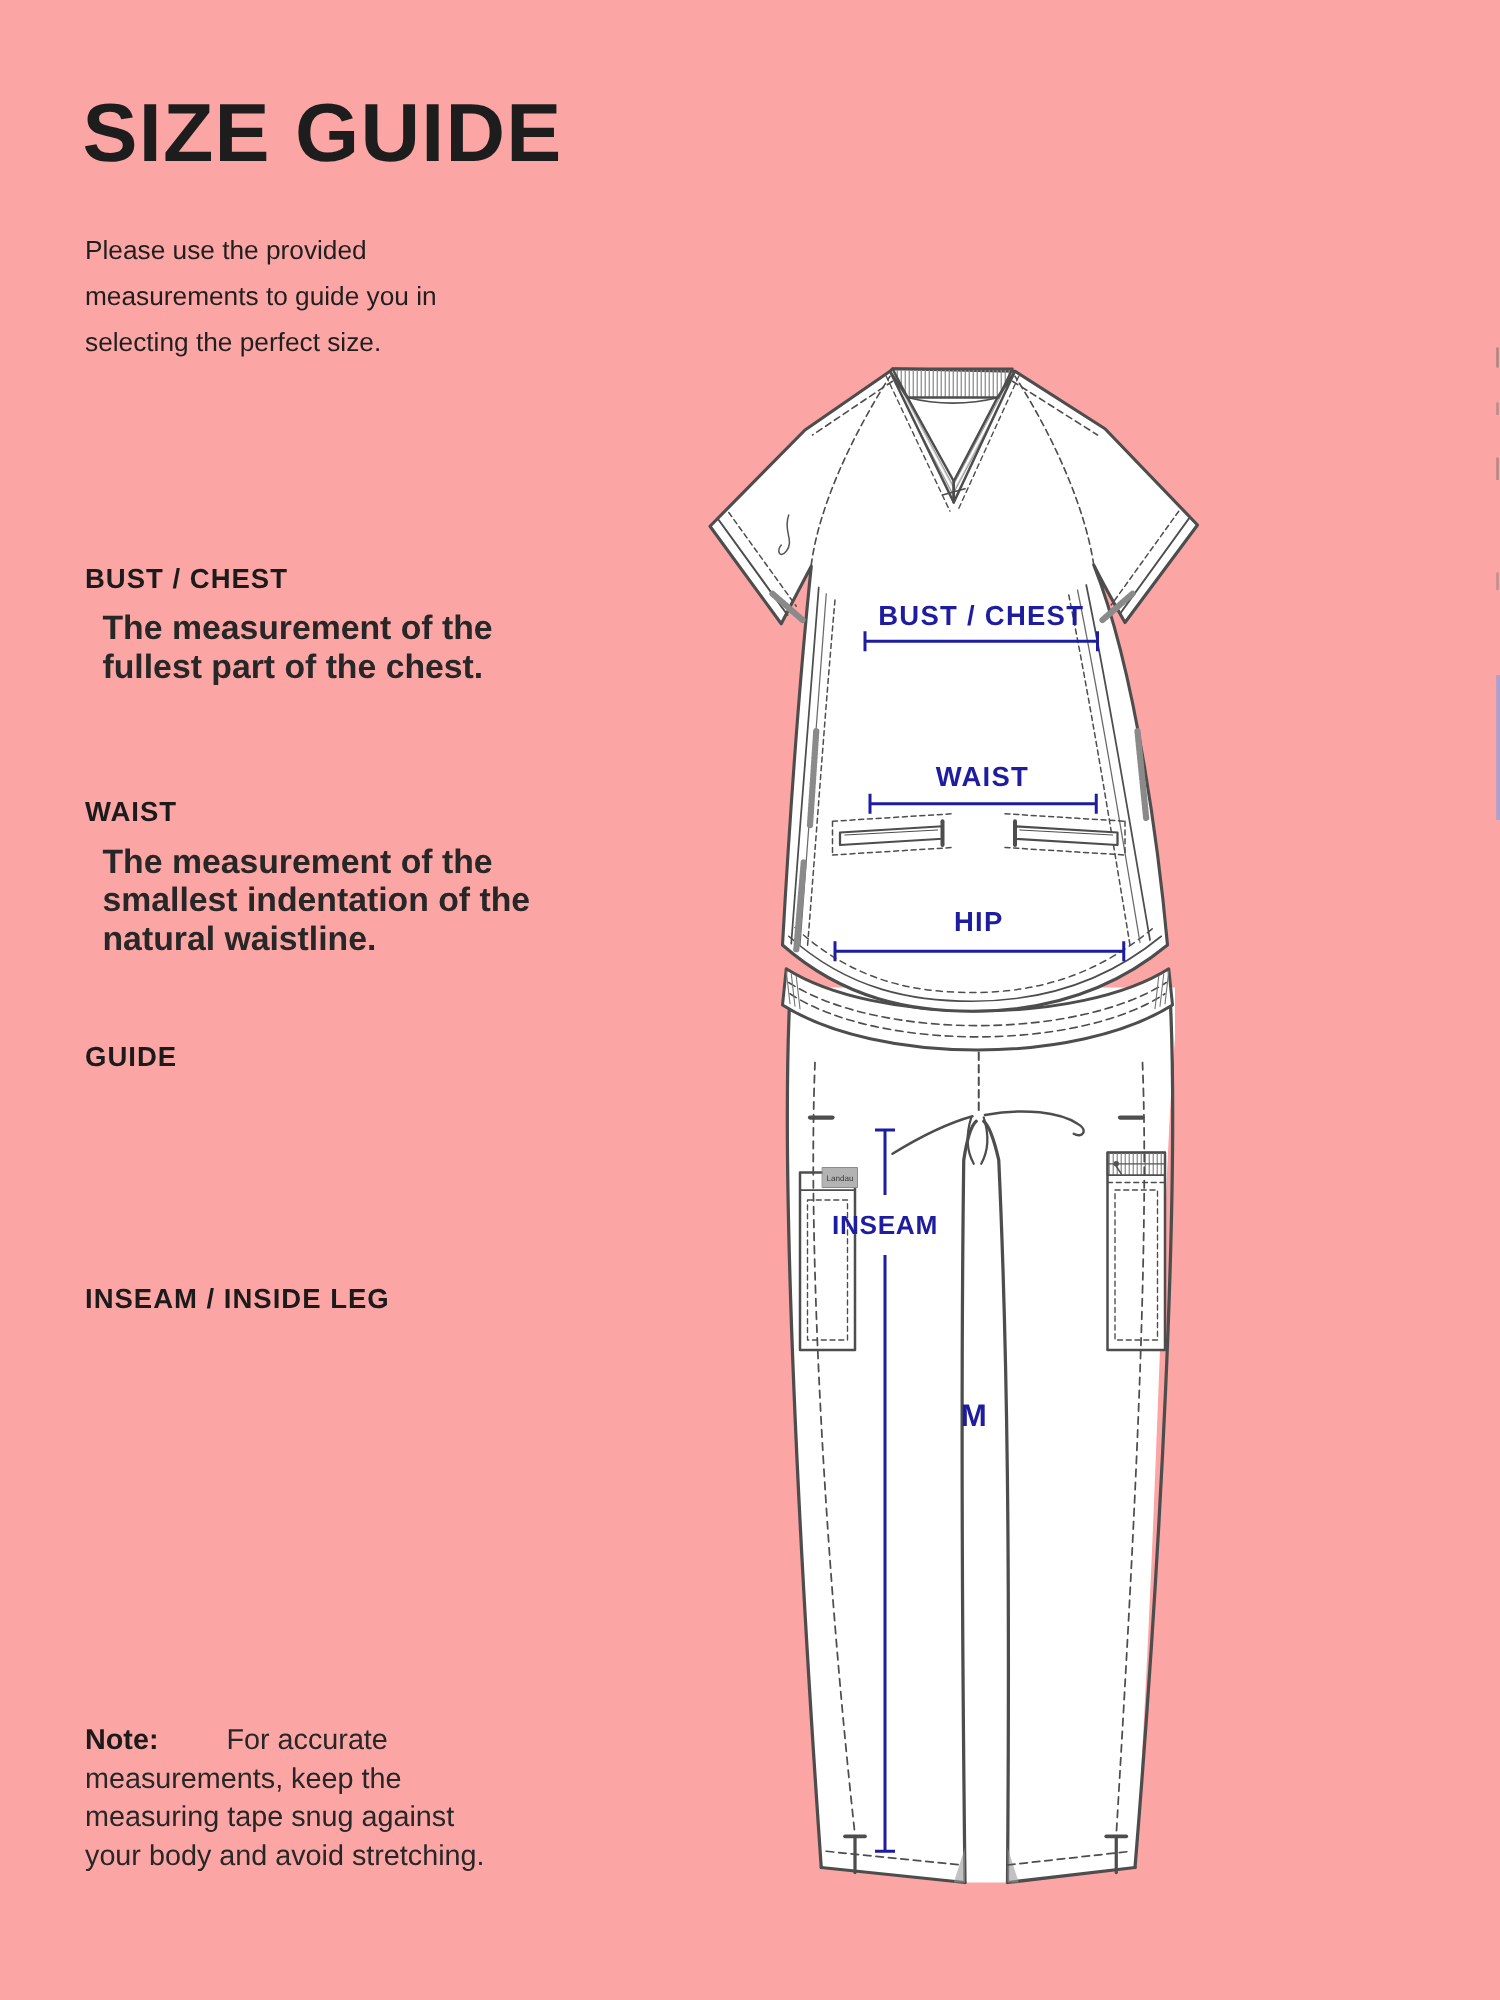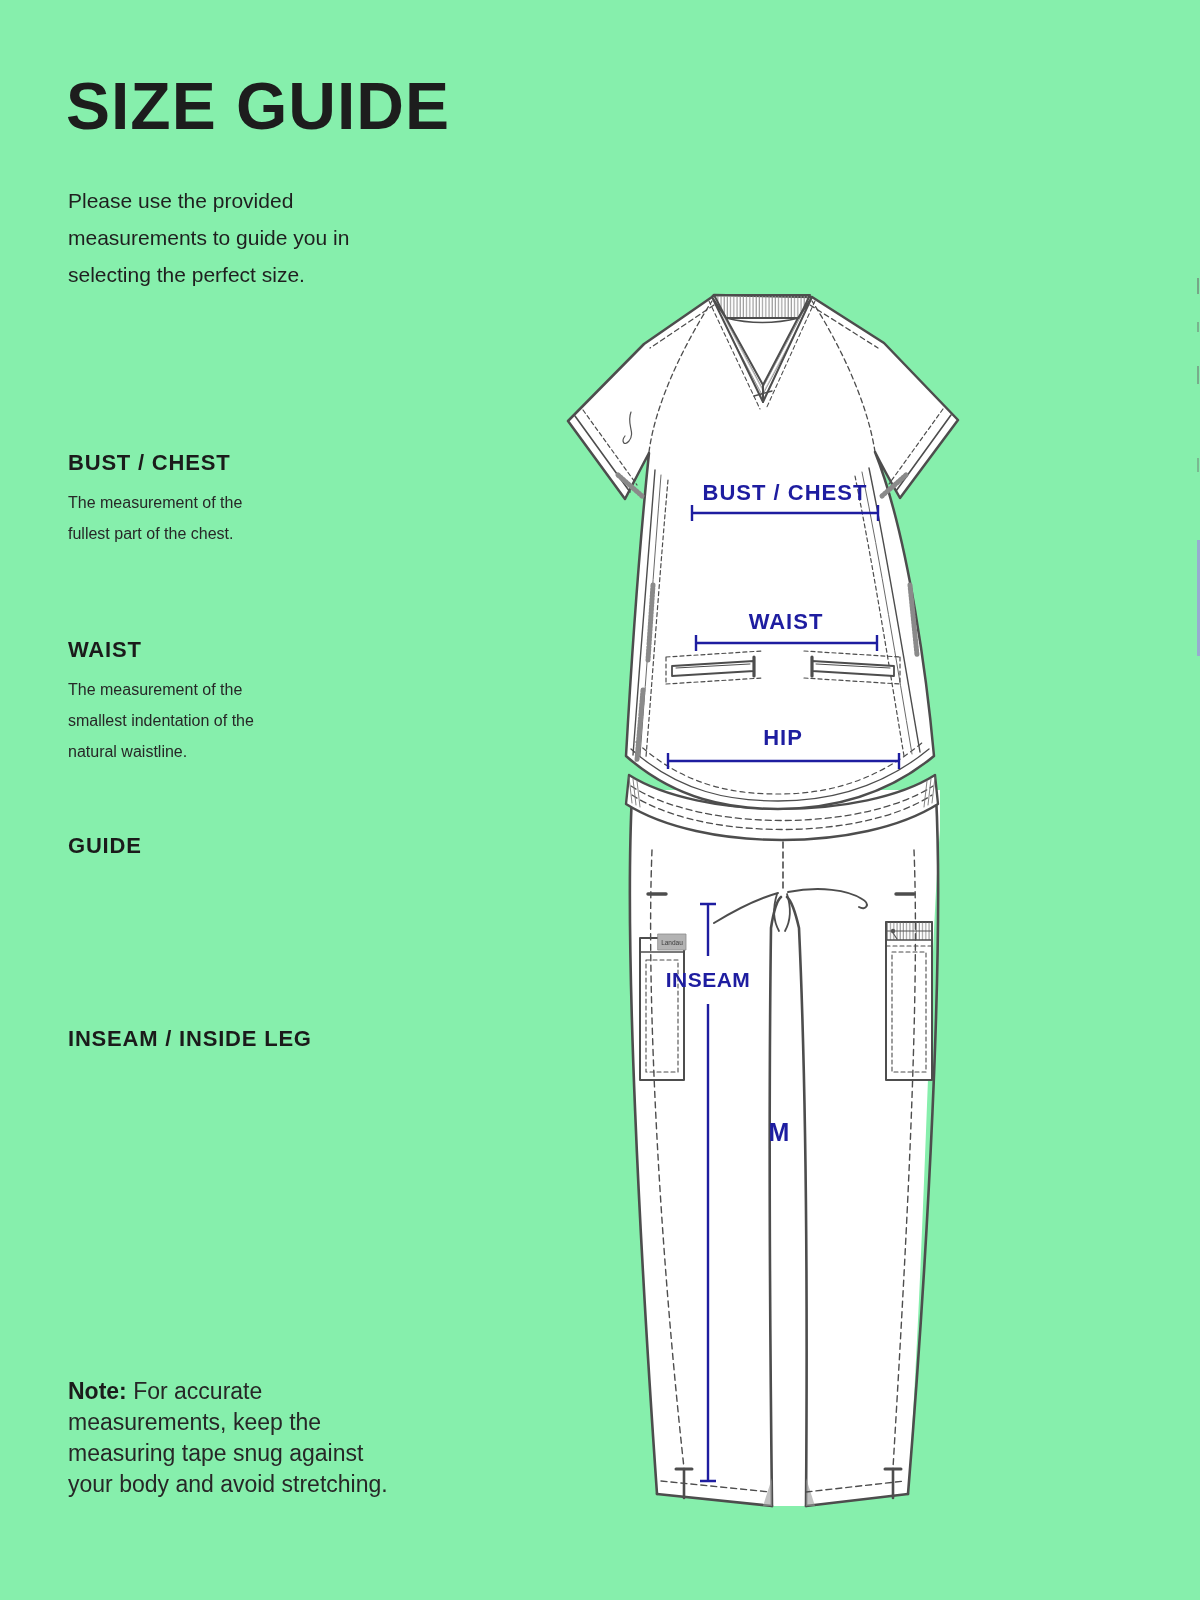--- a/index.html
+++ b/index.html
@@ -1,24 +1,24 @@
 <!DOCTYPE html>
 <html><head>
 <meta charset="utf-8">
 <style>
   html,body{margin:0;padding:0;background:#ffffff;}
-  #page{position:relative;width:1200px;height:1600px;background:#86efac;overflow:hidden;
+  #page{position:relative;width:1200px;height:1600px;background:#fca5a5;overflow:hidden;
         font-family:"Liberation Sans", sans-serif;color:#212121;}
   .abs{position:absolute;}
   #title{left:66px;top:68px;font-size:66px;font-weight:bold;color:#1d1d1d;letter-spacing:1px;}
   #intro{left:68px;top:182px;font-size:21px;line-height:37px;color:#1f1f1f;white-space:pre-line;}
   .sec-head{left:68px;font-size:22px;font-weight:bold;color:#1b1b1b;letter-spacing:0.8px;}
-  .sec-body{left:68px;font-size:16px;line-height:31px;color:#272727;white-space:pre-line;}
+  .sec-body{left:82px;font-size:27px;line-height:31px;color:#272727;white-space:pre-line;font-weight:bold;}
   #note{left:68px;top:1376px;font-size:23px;line-height:31px;color:#272727;}
-  #note .note-body{white-space:pre-line;}
+  #note .note-body{white-space:pre-line;margin-left:48px;}
   #note b{color:#1b1b1b;margin-top:26px;}
   svg text.meas{font-family:"Liberation Sans", sans-serif;font-weight:bold;fill:#1e1da0;}
   .edge-frag{position:absolute;}
 </style>
 </head>
 <body>
 
 <div id="page">
 
   <div id="title" class="abs">SIZE GUIDE</div>

